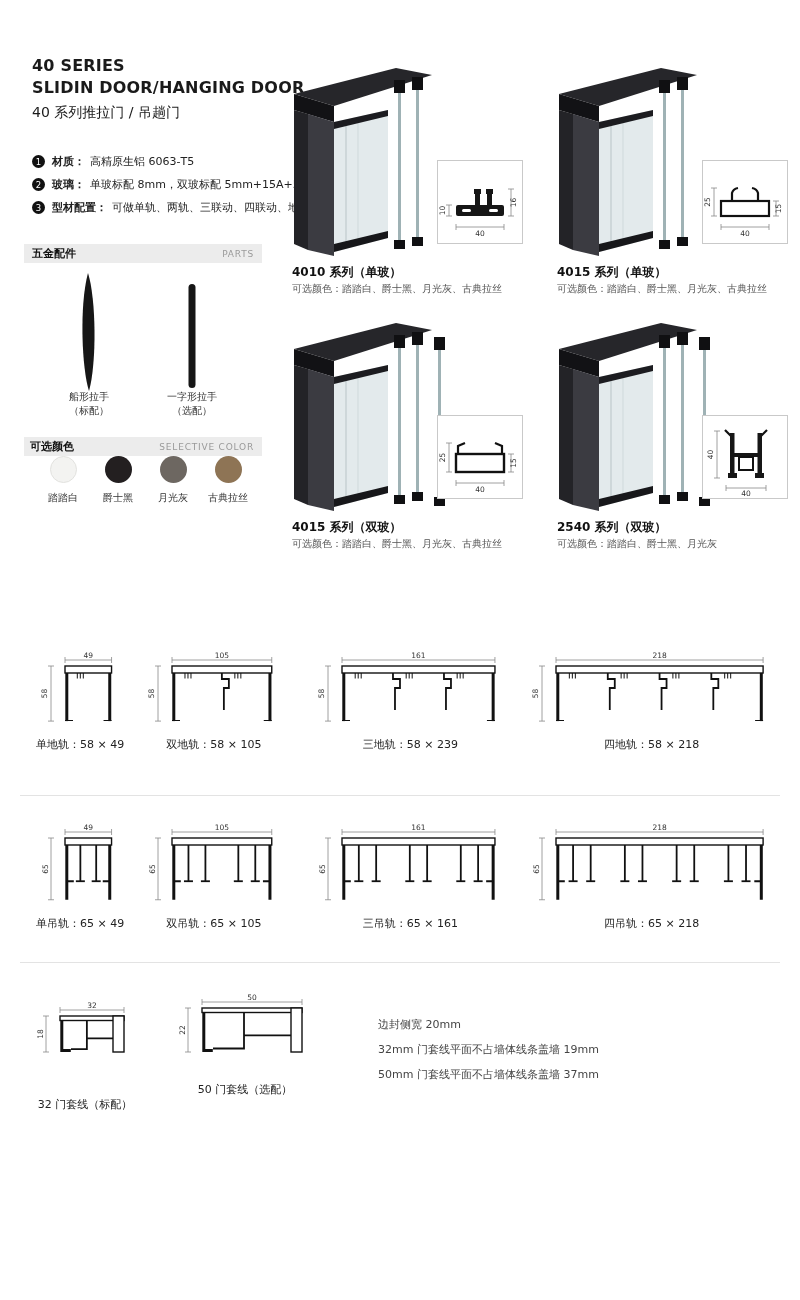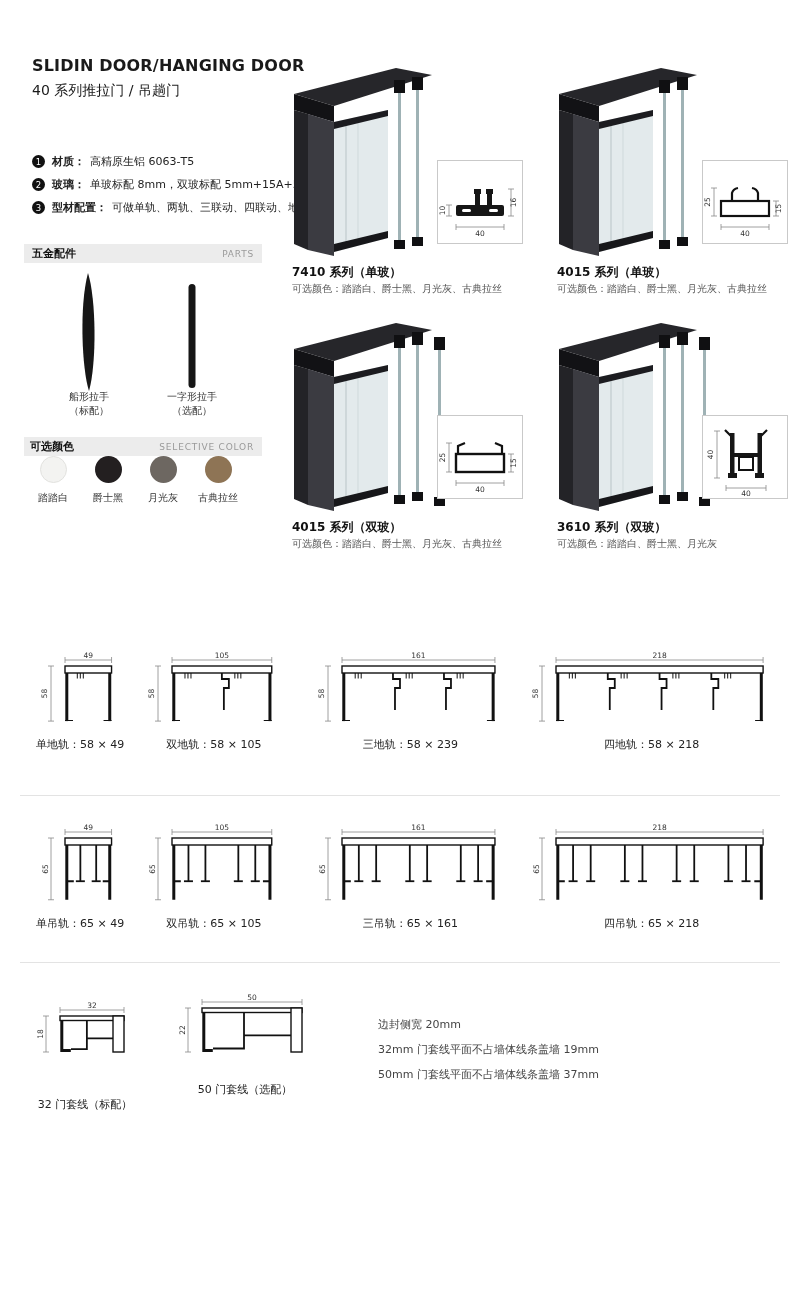--- a/index.html
+++ b/index.html
@@ -24,21 +24,21 @@
             align-items:center; justify-content:space-between; padding:0 8px; }
   .secbar .cn { font-size:11px; font-weight:700; color:#111; }
   .secbar .en { font-size:9px; color:#9a9a9a; letter-spacing:.8px; }
 
   
   .handle-wrap { position:absolute; }
   .handle-label { position:absolute; width:110px; text-align:center; font-size:10px;
                   color:#333; line-height:14px; }
 
   
-  .swatches { position:absolute; left:26px; top:456px; display:flex; }
+  .swatches { position:absolute; left:36px; top:456px; display:flex; }
   .swatch { width:54px; text-align:center; margin-right:1px; }
   .swatch .dot { width:27px; height:27px; border-radius:50%; margin:0 auto; }
   .swatch .lbl { font-size:10px; color:#333; margin-top:8px; white-space:nowrap; }
 
   
   .product { position:absolute; width:250px; height:250px; }
   .door { position:absolute; left:0; top:0; width:155px; height:198px; }
   .xsec { position:absolute; left:147px; top:100px; width:86px; height:84px;
           border:1px solid #c9c9c9; background:#fff; }
   .p-title { position:absolute; left:2px; top:204px; font-size:12px; font-weight:700; color:#111; white-space:nowrap; }
@@ -59,20 +59,21 @@
   .thin { stroke:#111; stroke-width:1; fill:none; }
   .dl   { stroke:#888; stroke-width:.8; }
   .dt   { font-size:7.5px; fill:#333; }
 </style>
 </head>
 <body>
 
 <div class="page">
 
   <div class="title">
+    <div class="en">40 SERIES</div>
     <div class="en">SLIDIN DOOR/HANGING DOOR</div>
     <div class="cn">40 系列推拉门 / 吊趟门</div>
   </div>
 
   <div class="specs">
     <div class="spec-row">
       <span class="spec-num">1</span>
       <span class="spec-label">材质：</span>
       <span>高精原生铝 6063-T5</span>
     </div>
@@ -170,21 +171,21 @@
         <line x1="73" y1="28" x2="73" y2="55" class="dl"></line>
           <line x1="70" y1="28" x2="76" y2="28" class="dl"></line>
           <line x1="70" y1="55" x2="76" y2="55" class="dl"></line>
         <text class="dt" x="78" y="41.5" text-anchor="middle" transform="rotate(-90 78 41.5)">16</text>
         <line x1="18" y1="66" x2="66" y2="66" class="dl"></line>
           <line x1="18" y1="63" x2="18" y2="69" class="dl"></line>
           <line x1="66" y1="63" x2="66" y2="69" class="dl"></line>
         <text class="dt" x="42" y="75" text-anchor="middle">40</text>
       </svg>
     </div>
-    <div class="p-title">7410 系列（单玻）</div>
+    <div class="p-title">4010 系列（单玻）</div>
     <div class="p-colors">可选颜色：踏踏白、爵士黑、月光灰、古典拉丝</div>
   </div>
 
   <div class="product" style="left:555px; top:60px;">
     <div class="door"><svg width="155" height="198" viewBox="0 0 155 198">
     <polygon points="4,34 106,8 142,15 44,46" fill="#26262a"></polygon>
     <polygon points="4,34 44,46 44,62 4,50" fill="#121215"></polygon>
     <polygon points="4,50 18,54 18,190 4,184" fill="#232327"></polygon>
     <polygon points="18,54 44,62 44,196 18,190" fill="#3b3b41"></polygon>
     <polygon points="44,62 98,50 98,178 44,192" fill="#e3eaec"></polygon>
@@ -301,21 +302,21 @@
         <line x1="14" y1="15" x2="14" y2="62" class="dl"></line>
           <line x1="11" y1="15" x2="17" y2="15" class="dl"></line>
           <line x1="11" y1="62" x2="17" y2="62" class="dl"></line>
         <text class="dt" x="10" y="38.5" text-anchor="middle" transform="rotate(-90 10 38.5)">40</text>
         <line x1="23" y1="72" x2="63" y2="72" class="dl"></line>
           <line x1="23" y1="69" x2="23" y2="75" class="dl"></line>
           <line x1="63" y1="69" x2="63" y2="75" class="dl"></line>
         <text class="dt" x="43" y="80" text-anchor="middle">40</text>
       </svg>
     </div>
-    <div class="p-title">3610 系列（双玻）</div>
+    <div class="p-title">2540 系列（双玻）</div>
     <div class="p-colors">可选颜色：踏踏白、爵士黑、月光灰</div>
   </div>
 
 
   <div class="diagram" style="left:36px;  top:652px;">
     <div><svg width="78.55" height="77.1">
           <line x1="24" y1="8" x2="70.55" y2="8" class="dl"></line>
           <line x1="24" y1="5" x2="24" y2="11" class="dl"></line>
           <line x1="70.55" y1="5" x2="70.55" y2="11" class="dl"></line>
           <text x="47.275" y="5.5" class="dt" text-anchor="middle">49</text>

